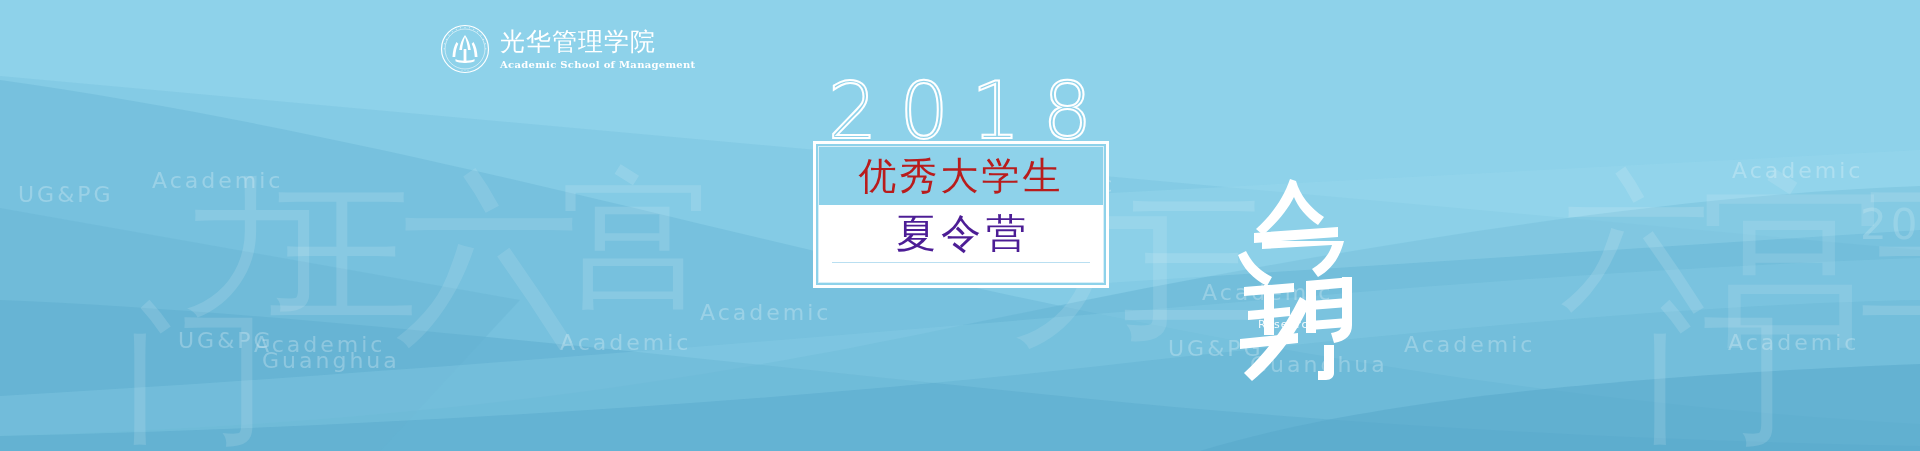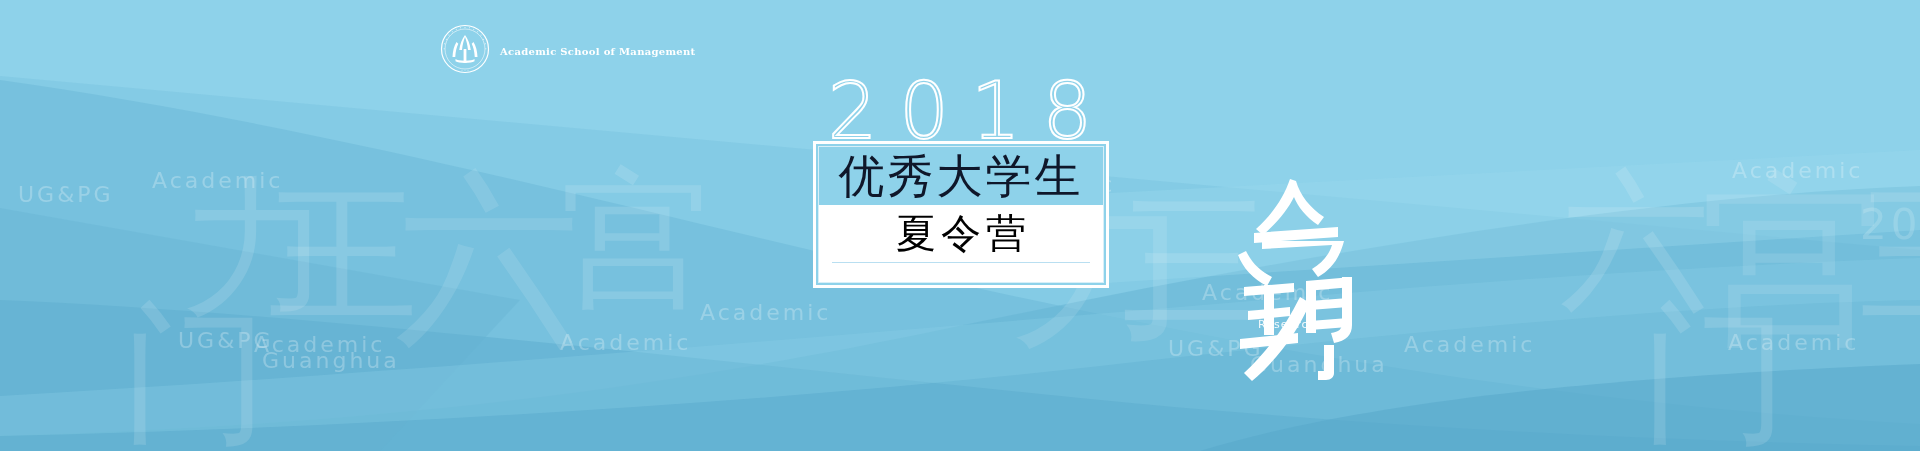--- a/index.html
+++ b/index.html
@@ -142,42 +142,42 @@
     flex-direction: column;
   }
   #title-top {
     flex: 0 0 58px;
     display: flex;
     align-items: center;
     justify-content: center;
   }
   #title-cn-1 {
     font-family: Liberation Sans, sans-serif;
-    font-size: 46px;
+    font-size: 38px;
     line-height: 1;
-    color: #0f172a;
+    color: #b91c1c;
     letter-spacing: 3px;
     font-weight: 400;
     white-space: nowrap;
   }
   #title-bottom {
     flex: 1 1 auto;
     background: #ffffff;
     display: flex;
     flex-direction: column;
     align-items: center;
     justify-content: flex-start;
     padding-top: 8px;
     box-sizing: border-box;
   }
   #title-cn-2 {
     font-family: "DejaVu Sans", sans-serif;
     font-size: 40px;
     line-height: 1;
-    color: #000000;
+    color: #4c1d95;
     letter-spacing: 5px;
     font-weight: 400;
     white-space: nowrap;
     padding-left: 5px;
   }
   #title-rule {
     margin-top: 9px;
     width: 258px;
     height: 1px;
     background: #b9dff1;
@@ -291,20 +291,21 @@
           <circle cx="9.4" cy="39.6" r="1.0"></circle>
             <circle cx="90.6" cy="39.6" r="1.0"></circle>
           <circle cx="8.2" cy="49.4" r="1.0"></circle>
             <circle cx="91.8" cy="49.4" r="1.0"></circle>
           <circle cx="44" cy="92.6" r="0.9"></circle>
             <circle cx="50" cy="93.2" r="0.9"></circle>
             <circle cx="56" cy="92.6" r="0.9"></circle>
         </g>
       </svg>
       <div id="logo-text-col">
+        <div id="logo-cn">光华管理学院</div>
         <div id="logo-en">Academic School of Management</div>
       </div>
     </div>
 
     <div id="year">2018</div>
 
     <div id="title-card">
       <div id="title-inner">
         <div id="title-top">
           <div id="title-cn-1">优秀大学生</div>

